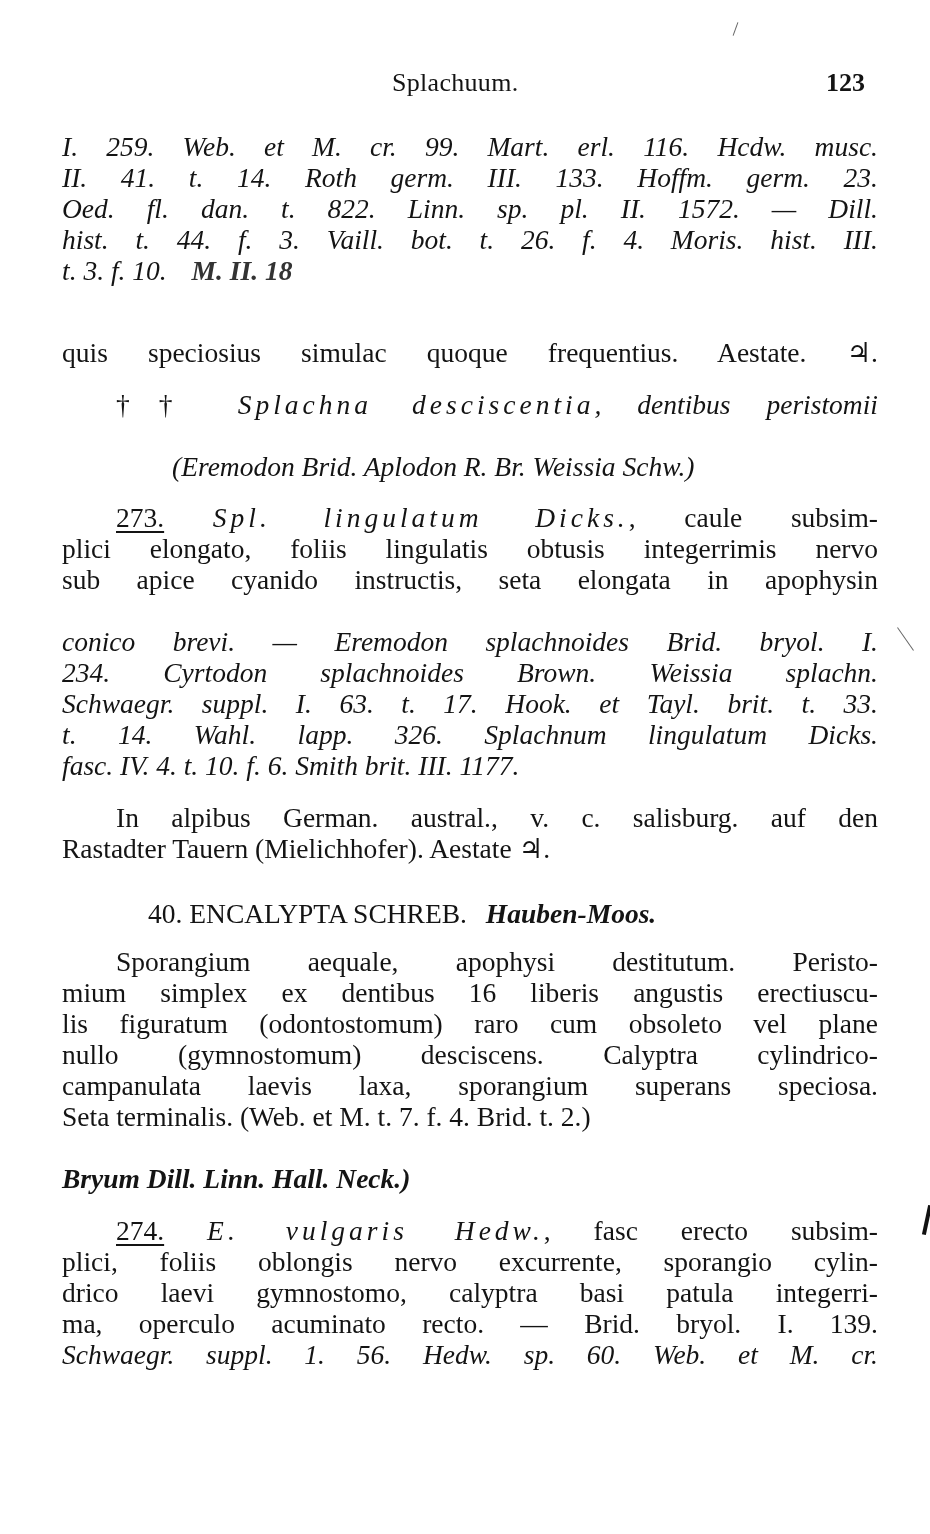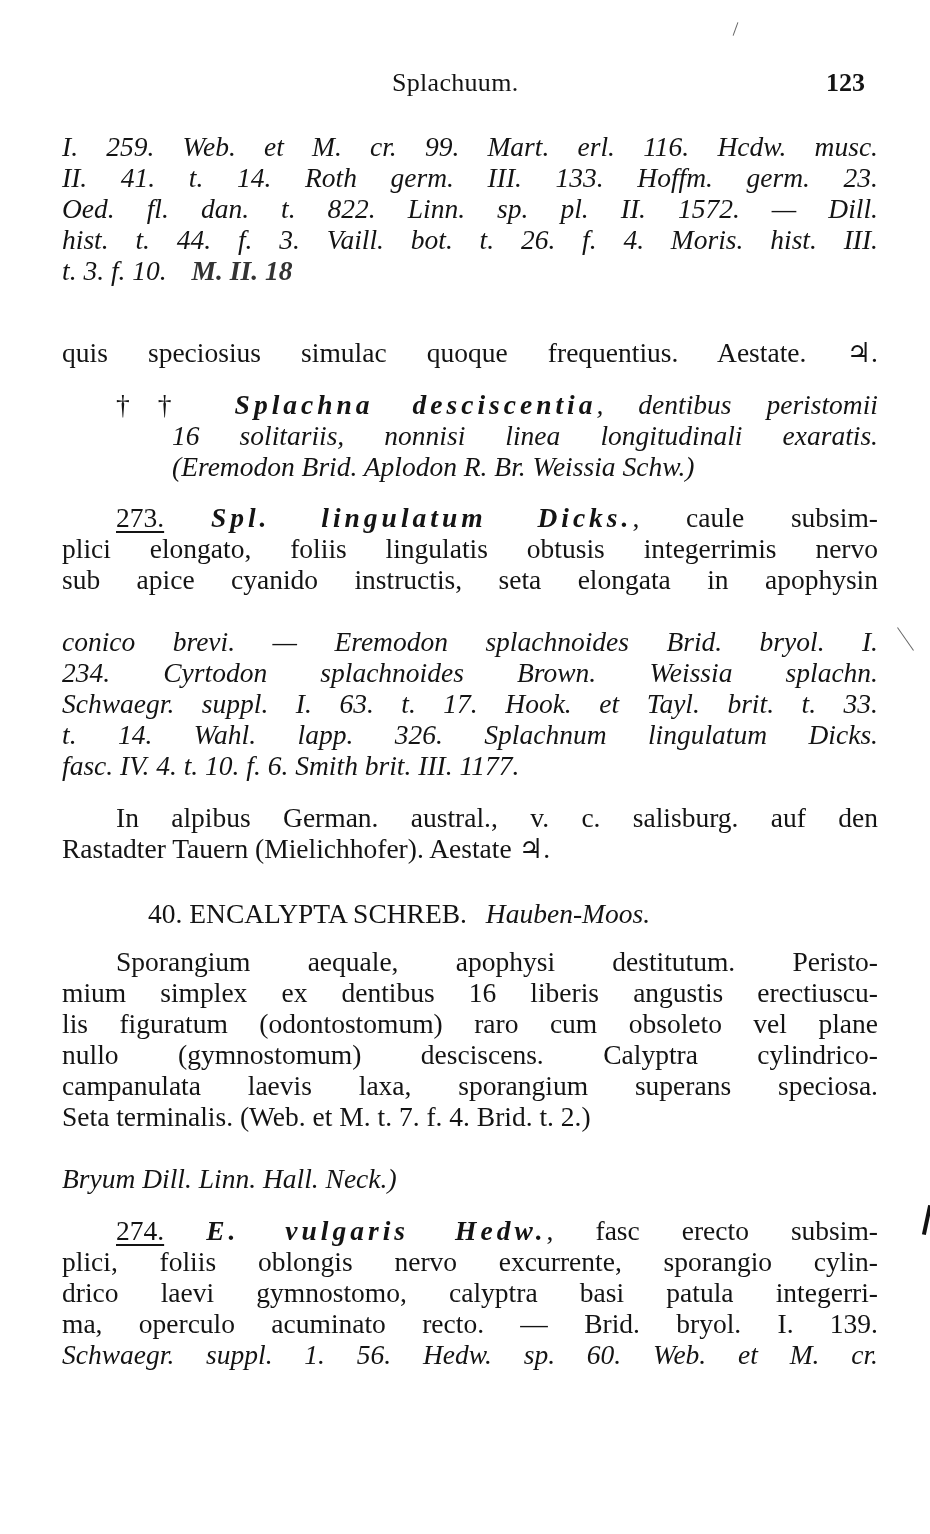--- a/index.html
+++ b/index.html
@@ -8,22 +8,22 @@
   .page { position:absolute; left:0; top:0; width:930px; height:1534px;padding-left:24px; }
   .header { position:absolute; top:68px; left:0; width:930px; height:40px; font-size:26px; }
   .running-title { position:absolute; left:392px; top:0; letter-spacing:0.3px; }
   .page-num { position:absolute; left:826px; top:0; font-weight:bold; }
   .line { position:absolute; left:62px; width:816px; height:32px; font-size:27.5px; line-height:32px;
           white-space:nowrap; text-align:justify; text-align-last:justify; }
   .line.last { text-align-last:left; }
   .ind { left:116px; width:762px; }
   .ind2 { left:172px; width:706px; }
   .it { font-style:italic; }
-  .b { font-weight:normal; }
-  .sp { letter-spacing:4px; font-style:italic; font-weight:bold; }
+  .b { font-weight:bold; }
+  .sp { letter-spacing:4px; font-style:italic; font-weight:normal; }
   .u { text-decoration:underline; text-decoration-thickness:2px; text-underline-offset:4px; }
   .heading { position:absolute; left:148px; top:898px; font-size:27.5px; line-height:32px; white-space:nowrap; }
   .stamp { display:inline-block; font-weight:bold; font-style:italic; color:#333; filter:blur(0.6px); margin-left:18px; }
   .speck { position:absolute; background:#666; width:2px; }
 </style>
 </head>
 <body>
 
 <div class="page">
 
@@ -40,21 +40,20 @@
     <span>t. 3. f. 10.</span>
     <span class="stamp">M. II. 18</span>
   </div>
 
   <div class="line" style="top:337px">quis speciosius simulac quoque frequentius. Aestate. ♃.</div>
 
   <div class="line ind" style="top:389px">
     <span>††</span>
     <span class="sp">Splachna desciscentia</span><span class="it">, dentibus peristomii</span>
   </div>
-  <div class="line ind2 it" style="top:420px">16 solitariis, nonnisi linea longitudinali exaratis.</div>
   <div class="line ind2 it last" style="top:451px">(Eremodon Brid. Aplodon R. Br. Weissia Schw.)</div>
 
   <div class="line ind" style="top:502px">
     <span class="u">273.</span>
     <span class="sp">Spl. lingulatum Dicks.</span><span>, caule subsim-</span>
   </div>
   <div class="line" style="top:533px">plici elongato, foliis lingulatis obtusis integerrimis nervo</div>
   <div class="line" style="top:564px">sub apice cyanido instructis, seta elongata in apophysin</div>
   <div class="line it" style="top:626px">conico brevi. — Eremodon splachnoides Brid. bryol. I.</div>
   <div class="line it" style="top:657px">234. Cyrtodon splachnoides Brown. Weissia splachn.</div>

